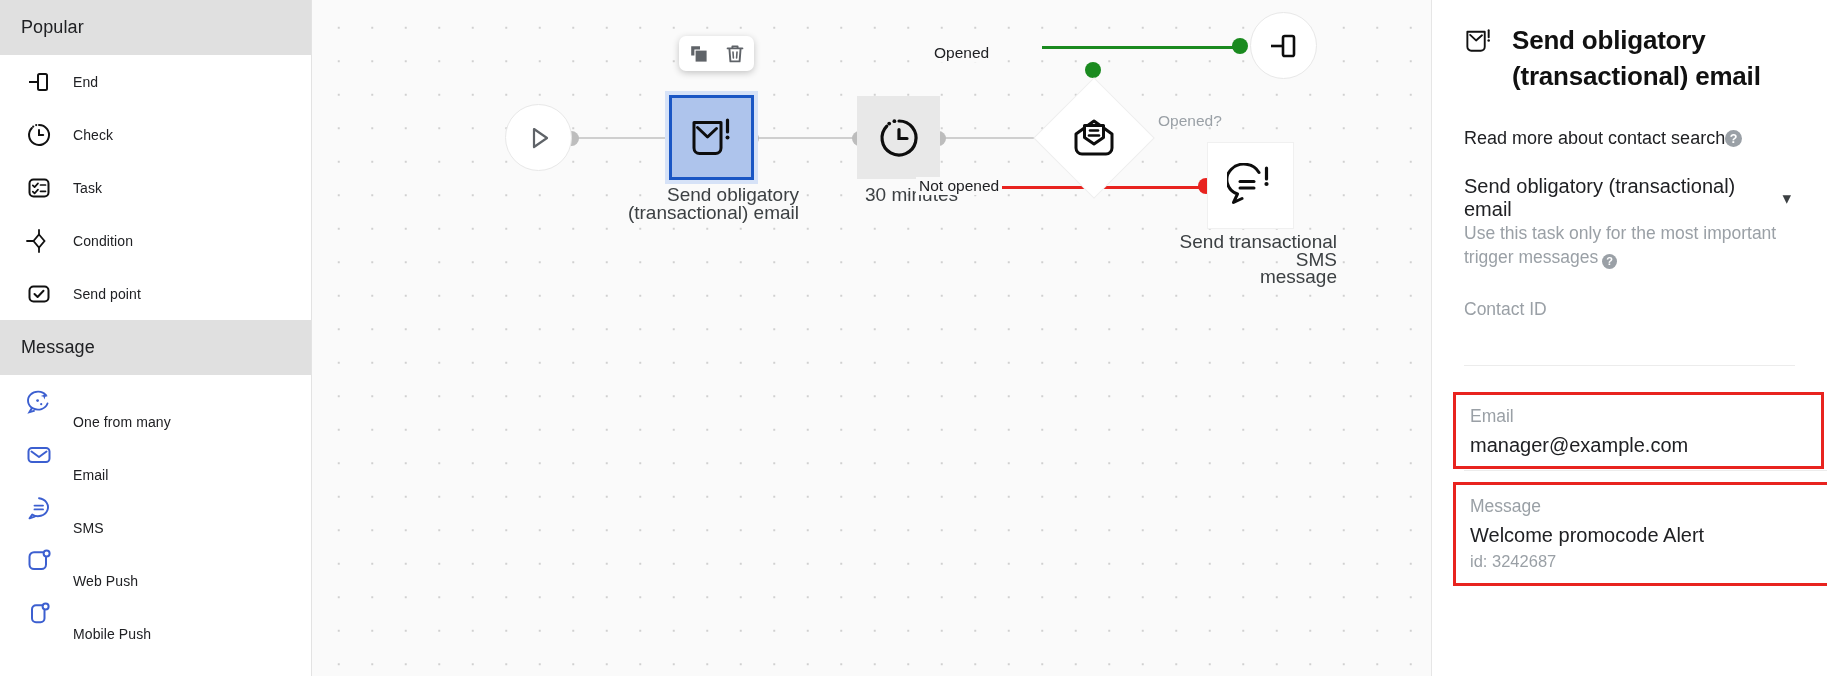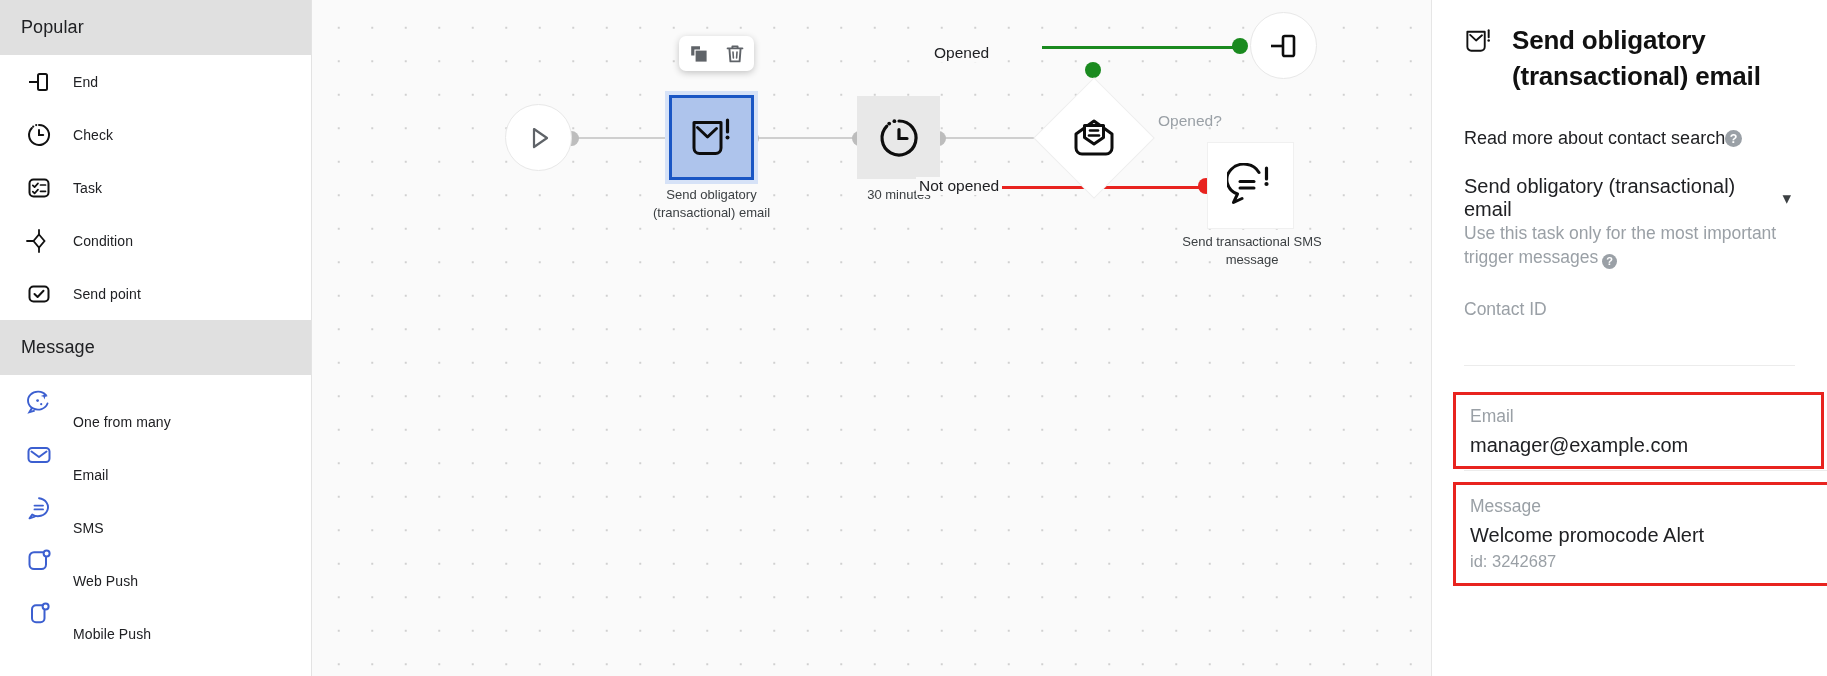--- a/index.html
+++ b/index.html
@@ -53,22 +53,22 @@
     background-color: #fafafa;
     background-image: radial-gradient(circle, #d0d0d0 1.1px, transparent 1.2px);
     background-size: 33.5px 33.5px;
     background-position: 10px 11px;
     border-right: 1px solid #e6e6e6;
     overflow: hidden;
   }
   .node { position: absolute; }
   .node-label {
     position: absolute;
-    text-align: center;
-    font-size: 13px;
+    text-align: right;
+    font-size: 19px;
     color: #3c4043;
     line-height: 17.5px;
     white-space: pre-line;
   }
   .circle-node {
     border-radius: 50%;
     background: #ffffff;
     border: 1px solid #e8e8e8;
     display: flex; align-items: center; justify-content: center;
   }

